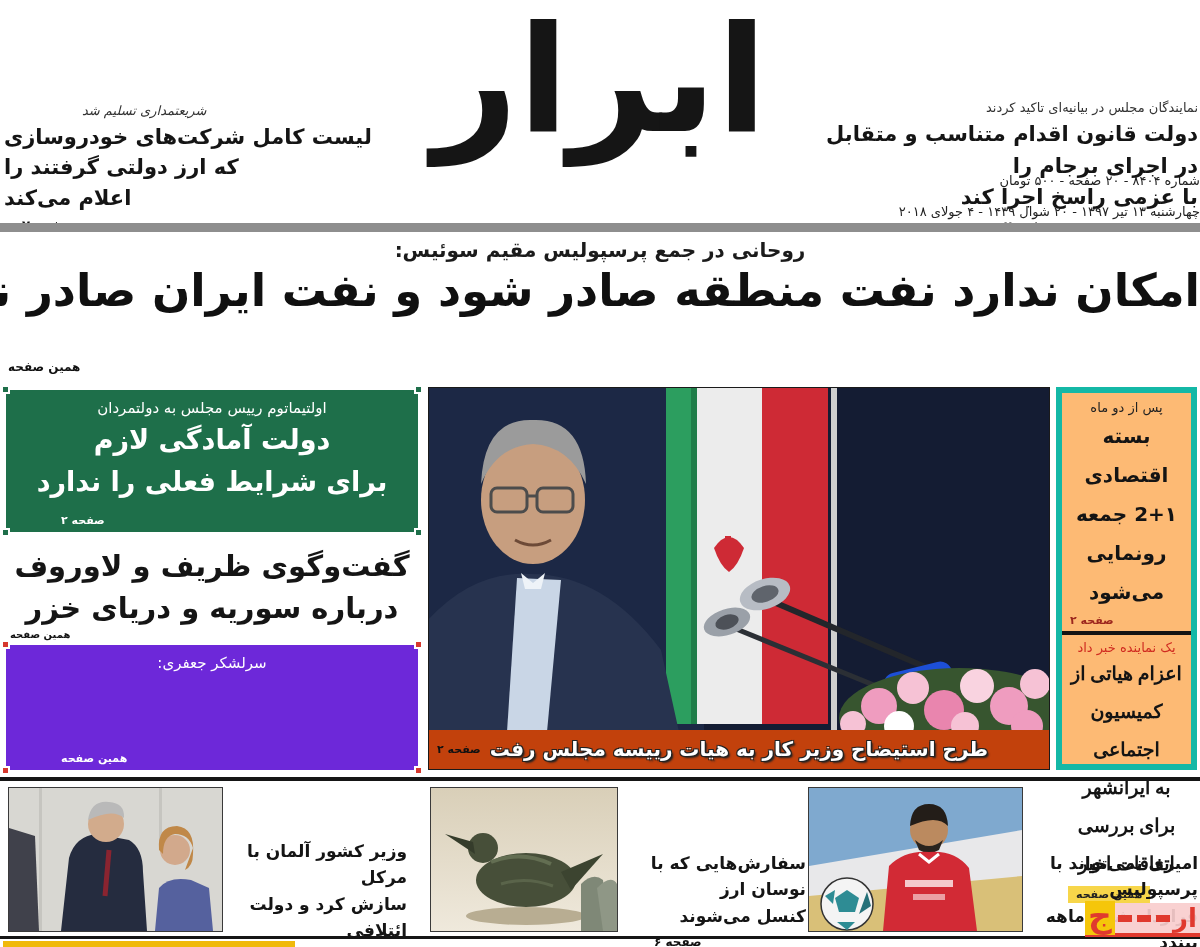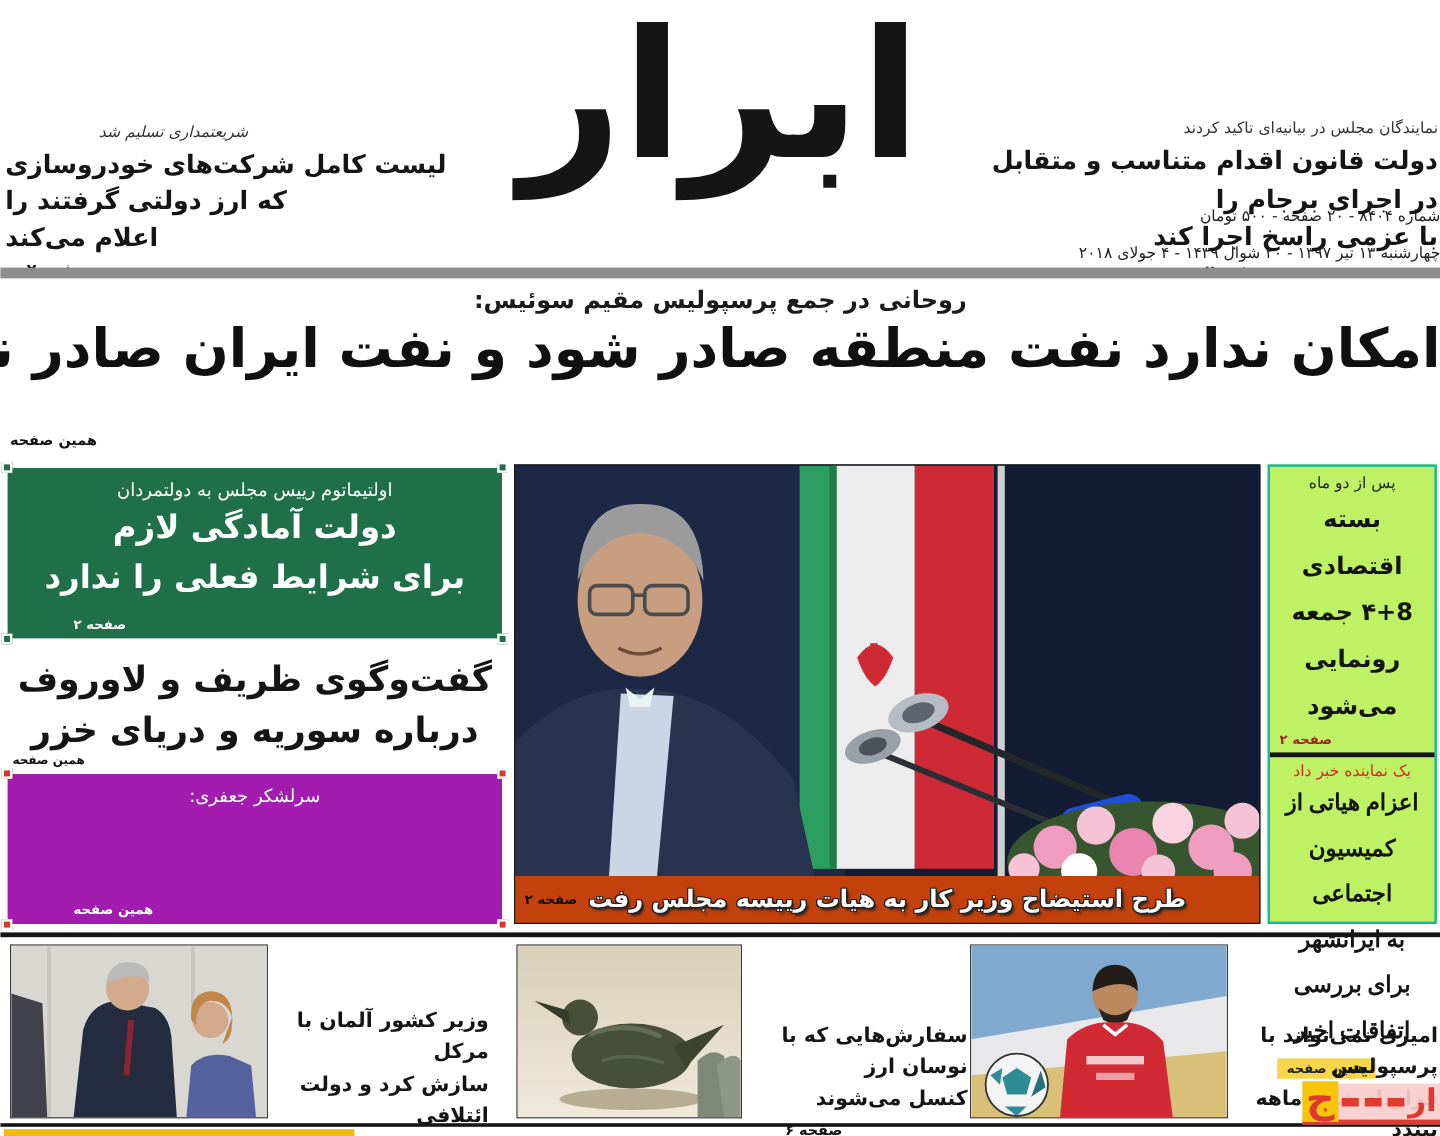--- a/index.html
+++ b/index.html
@@ -33,41 +33,41 @@
                    white-space:nowrap; color:#101010; letter-spacing:-1px; }
   .lead-page-ref { left:8px; top:360px; font-size:12px; font-weight:bold; }
 
   
   .orn-box { position:absolute; text-align:center; color:#fff; }
   .orn-box .sq { position:absolute; width:9px; height:9px; border:2px solid #fff; }
   .sq.tl { top:-5px; left:-5px; } .sq.tr { top:-5px; right:-5px; }
   .sq.bl { bottom:-5px; left:-5px; } .sq.br { bottom:-5px; right:-5px; }
   .green-box { left:6px; top:390px; width:412px; height:142px; background:#1e6f4a; }
   .green-box .sq { background:#1e6f4a; }
-  .red-box { left:6px; top:645px; width:412px; height:125px; background:#a21caf; }
+  .red-box { left:6px; top:645px; width:412px; height:125px; background:#6d28d9; }
   .red-box .sq { background:#d6382e; }
   .orn-box .kicker { font-size:15px; padding-top:9px; }
   .orn-box .headline { font-size:27px; font-weight:bold; line-height:1.55; margin-top:2px; }
   .orn-box .page-ref { position:absolute; left:55px; bottom:5px; font-size:11px; font-weight:bold; color:#fff; }
 
   .zarif-story { left:6px; top:545px; width:412px; text-align:center; }
   .zarif-story .headline { font-size:29px; font-weight:bold; line-height:1.45; color:#151515; }
   .zarif-story .page-ref { position:absolute; left:4px; top:84px; font-size:10px; font-weight:bold; }
 
   
   .photo-block { left:428px; top:387px; width:622px; height:383px; border:1px solid #1a1a1a; background:#16203a; }
   .photo-caption { position:absolute; left:0; right:0; bottom:0; height:39px; background:#c2410c;
                    text-align:center; font-size:20px; font-weight:bold; color:#fff; line-height:39px;
                    text-shadow:-1px -1px 0 #222, 1px -1px 0 #222, -1px 1px 0 #222, 1px 1px 0 #222, 2px 2px 2px #222; }
   .photo-caption-ref { position:absolute; left:8px; bottom:2px; height:35px; line-height:35px;
                        font-size:11px; font-weight:bold; color:#111; z-index:3; }
 
   
-  .right-col { left:1056px; top:387px; width:141px; height:383px; border:2px solid #14b8a6;
-               background:#bef264; text-align:center; }
+  .right-col { left:1056px; top:387px; width:141px; height:383px; border:6px solid #14b8a6;
+               background:#fdba74; text-align:center; }
   .right-col .kicker1 { font-size:13px; margin-top:7px; color:#222; }
   .right-col .head1 { font-size:20px; font-weight:bold; line-height:1.95; margin-top:2px; color:#141414; }
   .right-col .ref1 { display:block; text-align:left; font-size:11px; font-weight:bold;
                      color:#9c271e; margin:2px 0 4px 8px; }
   .rc-divider { height:4px; background:#141414; margin:2px 0; }
   .right-col .kicker2 { font-size:13px; margin-top:5px; color:#d02b20; }
   .right-col .head2 { font-size:19px; font-weight:bold; line-height:2.0; margin-top:0; color:#141414;font-family:Liberation Serif, serif; }
   .right-col .ref2 { display:inline-block; float:left; font-size:11px; font-weight:bold; color:#222;
                      background:#f7d64a; padding:2px 8px; margin:3px 0 0 6px; }
 
@@ -198,21 +198,21 @@
       </g>
     </svg>
     <div class="photo-caption">طرح استیضاح وزیر کار به هیات رییسه مجلس رفت</div>
     <div class="photo-caption-ref">صفحه ۲</div>
   </div>
 
   <div class="abs right-col">
     <div>
       <div class="kicker1">پس از دو ماه</div>
       <div class="head1 pre">بسته اقتصادی
-۴+8 جمعه
+2+۱ جمعه
 رونمایی می‌شود</div>
       <span class="ref1">صفحه ۲</span>
     </div>
     <div class="rc-divider"></div>
     <div>
       <div class="kicker2">یک نماینده خبر داد</div>
       <div class="head2 pre">اعزام هیاتی از
 کمیسیون اجتماعی
 به ایرانشهر
 برای بررسی

